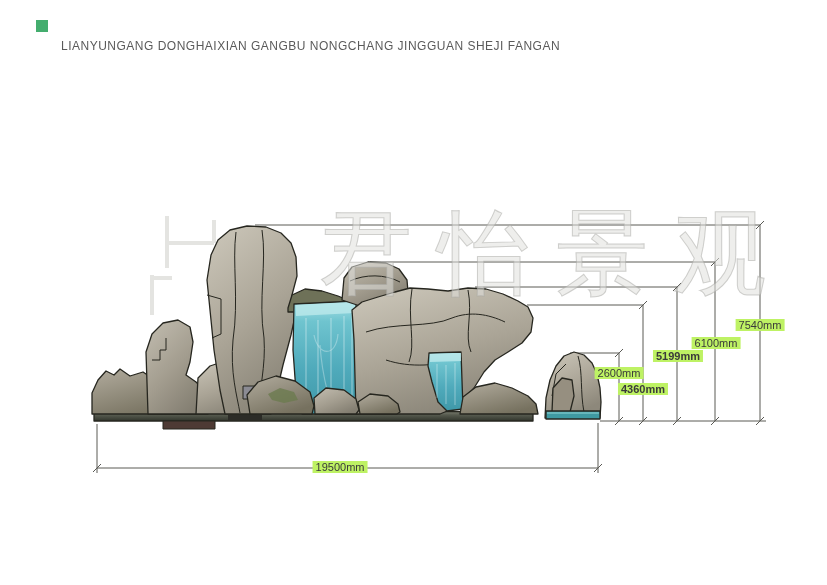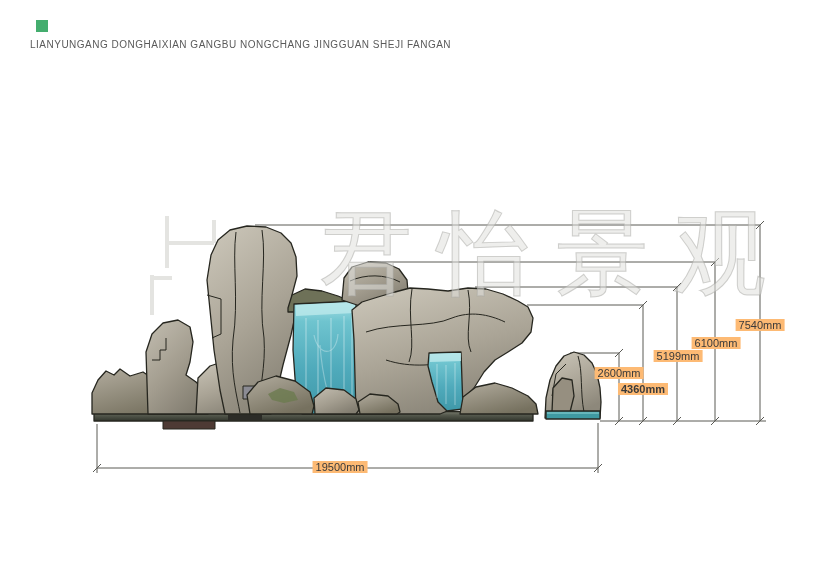--- a/index.html
+++ b/index.html
@@ -3,35 +3,35 @@
 <meta charset="utf-8">
 <style>
   html,body{margin:0;padding:0;background:#ffffff;}
   .canvas{position:relative;width:827px;height:585px;background:#ffffff;overflow:hidden;
           font-family:"Liberation Sans","DejaVu Sans",sans-serif;}
   
   .hdr{position:absolute;left:30px;top:18px;z-index:40;}
   .hdr-title{font-size:14.5px;font-weight:bold;color:#3b3b3b;letter-spacing:1.5px;
              font-family:"DejaVu Sans","Liberation Sans",sans-serif;white-space:nowrap;}
   .accent-sq{display:inline-block;width:12px;height:12px;margin-left:6px;vertical-align:-1px;}
-  .hdr-sub{margin-top:5px;font-size:10px;color:#5a5a5a;letter-spacing:0.5px;white-space:nowrap;}
+  .hdr-sub{margin-top:5px;font-size:12px;color:#5a5a5a;letter-spacing:0.5px;white-space:nowrap;margin-left:31px;}
   
   .wm{position:absolute;z-index:20;pointer-events:none;}
   .wm-cn{left:272px;top:208px;font-size:92px;line-height:1;letter-spacing:26px;
          font-family:"DejaVu Sans","Liberation Sans",sans-serif;
          color:rgba(224,224,221,0.55);-webkit-text-stroke:1px rgba(168,168,164,0.5);white-space:nowrap;margin-left:48px;}
   .wm-en{left:352px;top:305px;font-size:26px;line-height:1;letter-spacing:10px;
          font-family:"Liberation Serif","DejaVu Serif",serif;
          color:rgba(182,182,178,0.5);white-space:nowrap;}
   
   .draw{position:absolute;left:0;top:0;z-index:10;}
   .wm-mark{position:absolute;left:0;top:0;z-index:20;pointer-events:none;}
   
   .dim-label{position:absolute;z-index:30;transform:translateX(-50%);
-             font-size:11px;color:#3a3a3a;background:#fdba74;padding:0 3px;white-space:nowrap;}
+             font-size:11px;color:#3a3a3a;background:#bef264;padding:0 3px;white-space:nowrap;}
 </style>
 </head>
 <body>
 
 <div class="canvas">
 
   <svg class="draw" width="827" height="585" viewBox="0 0 827 585">
     <defs>
       <linearGradient id="gRockA" x1="0" y1="0" x2="0.7" y2="1">
         <stop offset="0" stop-color="#c3beb1"></stop>
@@ -138,21 +138,21 @@
     </g>
   </svg>
 
   <svg class="wm-mark" width="827" height="585" viewBox="0 0 827 585">
     <path d="M167,216 V268 M167,243 H214 M214,220 V243 M152,275 V315 M152,278 H172" stroke="#e4e4e1" stroke-width="4" fill="none"></path>
   </svg>
   <div class="wm wm-cn">君怡景观</div>
 
   <span class="dim-label" style="left:760px;top:319px;">7540mm</span>
   <span class="dim-label" style="left:716px;top:337px;">6100mm</span>
-  <span class="dim-label" style="left:678px;top:350px;">5199mm</span>
+  <span class="dim-label" style="left:678px;top:350px;font-weight:bold;">5199mm</span>
   <span class="dim-label" style="left:643px;top:383px;font-weight:bold;">4360mm</span>
   <span class="dim-label" style="left:619px;top:367px;">2600mm</span>
   <span class="dim-label" style="left:340px;top:461px;">19500mm</span>
 
   <div class="hdr">
     <div class="hdr-title">
       <span class="accent-sq" style="background: rgb(68, 173, 110);"></span>
     </div>
     <div class="hdr-sub">LIANYUNGANG DONGHAIXIAN GANGBU NONGCHANG JINGGUAN SHEJI FANGAN</div>
   </div>

